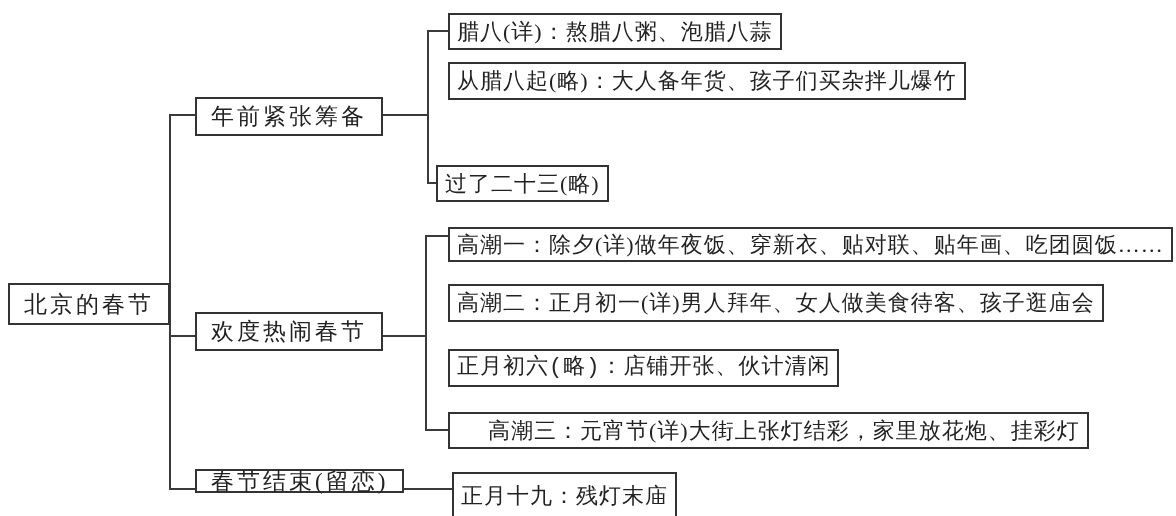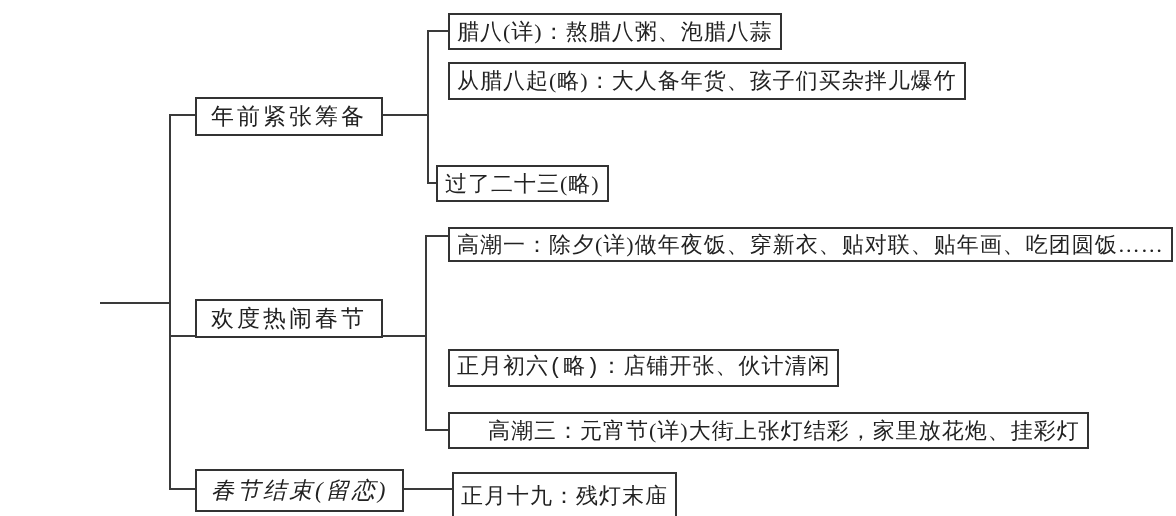--- a/index.html
+++ b/index.html
@@ -59,30 +59,32 @@
   <div class="line hline" style="left:169px; top:488px; width:331px;"></div>
 
   <div class="line vline" style="left:427px; top:30px; height:154px;"></div>
   <div class="line hline" style="left:427px; top:30px; width:43px;"></div>
   <div class="line hline" style="left:427px; top:182px; width:43px;"></div>
 
   <div class="line vline" style="left:425px; top:235px; height:196px;"></div>
   <div class="line hline" style="left:425px; top:235px; width:45px;"></div>
   <div class="line hline" style="left:425px; top:429px; width:45px;"></div>
 
+  <div class="node major" style="left:8px; top:283px; height:42px;">北京的春节</div>
 
   <div class="node major" style="left:195px; top:97px; height:39px;">年前紧张筹备</div>
 
-  <div class="node major" style="left:195px; top:299px; height:39px;">欢度热闹春节</div>
+  <div class="node major" style="left:195px; top:312px; height:39px;">欢度热闹春节</div>
 
-  <div class="node major" style="left:195px; top:469px; height:43px;font-style:italic;">春节结束(留恋)</div>
+  <div class="node major" style="left:195px; top:469px; height:24px;">春节结束(留恋)</div>
 
   <div class="node" style="left:448px; top:13px; height:37px;">腊八(详)：熬腊八粥、泡腊八蒜</div>
   <div class="node" style="left:448px; top:62px; height:38px;">从腊八起(略)：大人备年货、孩子们买杂拌儿爆竹</div>
   <div class="node" style="left:436px; top:165px; height:37px;">过了二十三(略)</div>
 
   <div class="node" style="left:448px; top:219px; height:35px;margin-top:8px;">高潮一：除夕(详)做年夜饭、穿新衣、贴对联、贴年画、吃团圆饭……</div>
+  <div class="node" style="left:448px; top:284px; height:38px;">高潮二：正月初一(详)男人拜年、女人做美食待客、孩子逛庙会</div>
   <div class="node" style="left:448px; top:349px; height:38px;font-family:Liberation Mono, monospace;">正月初六(略)：店铺开张、伙计清闲</div>
   <div class="node" style="left:448px; top:412px; height:37px;padding-left:38px;">高潮三：元宵节(详)大街上张灯结彩，家里放花炮、挂彩灯</div>
 
   <div class="node" style="left:452px; top:472px; height:48px;">正月十九：残灯末庙</div>
 
 </div>
 
 </body></html>

